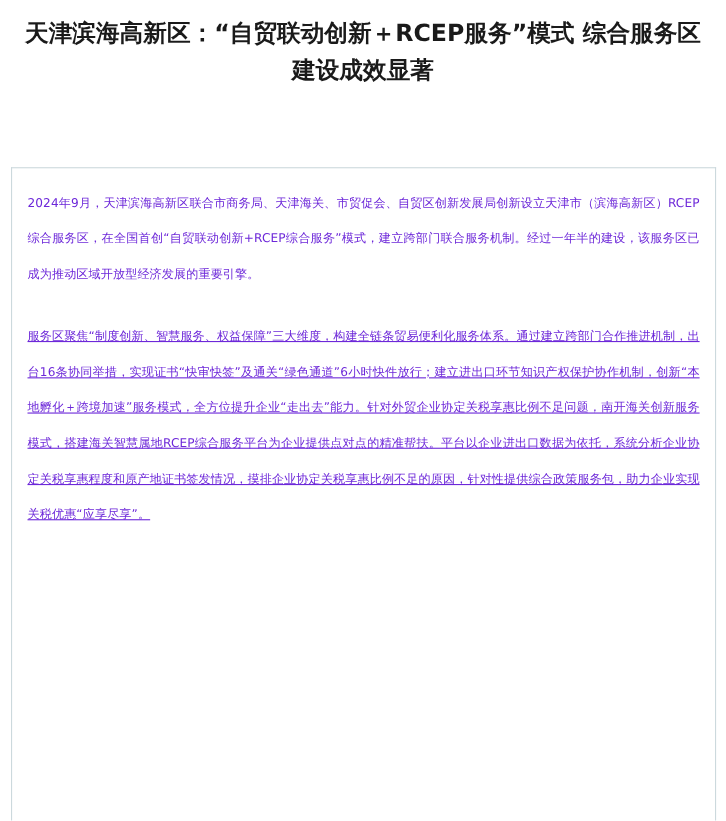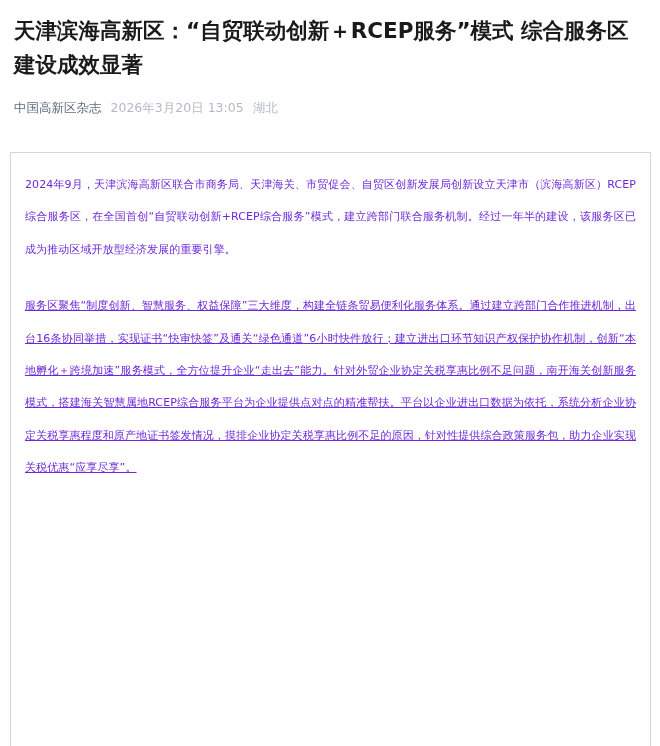--- a/index.html
+++ b/index.html
@@ -29,21 +29,21 @@
 
   .article-title {
     font-family: "DejaVu Sans", "Liberation Sans", sans-serif;
     font-weight: bold;
     font-size: 21.5px;
     line-height: 34px;
     color: #1a1a1a;
     letter-spacing: 0px;
     margin: 0;
     padding: 0;
-    text-align: left;
+    text-align: center;
     word-break: break-all;
   }
 
   .article-meta {
     margin-top: 17px;
     font-size: 12.5px;
     line-height: 17px;
     white-space: nowrap;
   }
 
@@ -102,23 +102,20 @@
 </style>
 </head>
 <body>
 
 <div class="page">
 
   <div class="article-header">
 
     <h1 class="article-title">天津滨海高新区：“自贸联动创新＋RCEP服务”模式 综合服务区建设成效显著</h1>
 
-    <div class="article-meta">
-      <span class="meta-source">中国高新区杂志</span><span class="meta-sep"></span><span class="meta-date">2026年3月20日 13:05</span><span class="meta-sep"></span><span class="meta-location">湖北</span>
-    </div>
 
   </div>
 
   <div class="content-box">
     <div class="content-inner">
 
       <p class="paragraph">2024年9月，天津滨海高新区联合市商务局、天津海关、市贸促会、自贸区创新发展局创新设立天津市（滨海高新区）RCEP综合服务区，在全国首创“自贸联动创新+RCEP综合服务”模式，建立跨部门联合服务机制。经过一年半的建设，该服务区已成为推动区域开放型经济发展的重要引擎。</p>
 
 
       <p class="paragraph">服务区聚焦“制度创新、智慧服务、权益保障”三大维度，构建全链条贸易便利化服务体系。通过建立跨部门合作推进机制，出台16条协同举措，实现证书“快审快签”及通关“绿色通道”6小时快件放行；建立进出口环节知识产权保护协作机制，创新“本地孵化＋跨境加速”服务模式，全方位提升企业“走出去”能力。针对外贸企业协定关税享惠比例不足问题，南开海关创新服务模式，搭建海关智慧属地RCEP综合服务平台为企业提供点对点的精准帮扶。平台以企业进出口数据为依托，系统分析企业协定关税享惠程度和原产地证书签发情况，摸排企业协定关税享惠比例不足的原因，针对性提供综合政策服务包，助力企业实现关税优惠“应享尽享”。</p>

